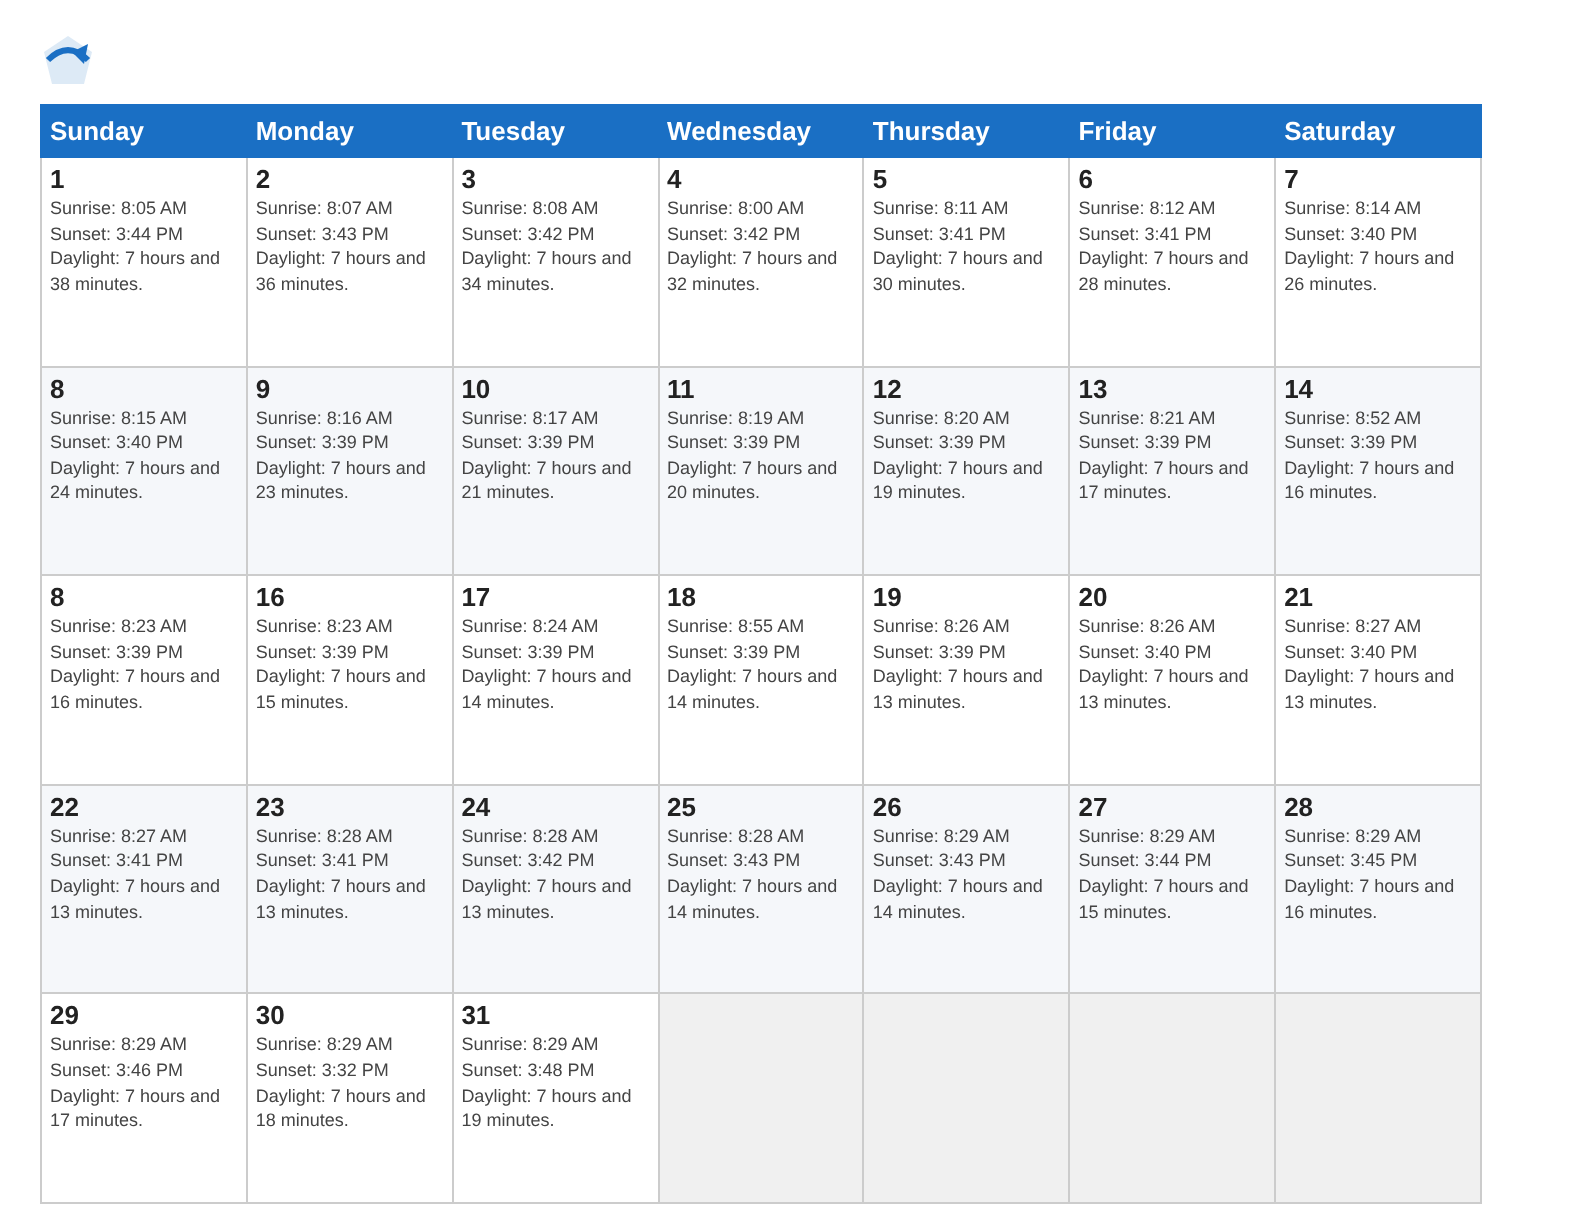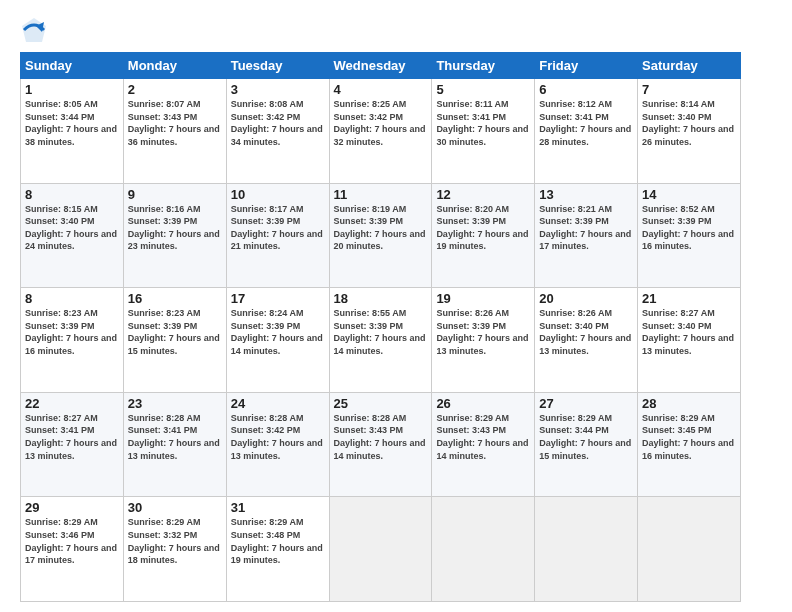--- a/index.html
+++ b/index.html
@@ -79,21 +79,20 @@
       font-size: 13px;
       font-weight: bold;
       color: #222;
       display: block;
       margin-bottom: 1px;
     }
     .day-info {
       font-size: 9px;
       line-height: 1.4;
       color: #444;
-      font-weight: bold;
     }
     .empty {
       background: #f0f0f0 !important;
     }
     .logo-img {
       margin-right: 4px;
     }
   </style>
 </head>
 <body>
@@ -152,21 +151,21 @@
         <span class="day-num">3</span>
         <div class="day-info">
           <span>Sunrise: 8:08 AM</span><br>
           <span>Sunset: 3:42 PM</span><br>
           <span>Daylight: 7 hours and 34 minutes.</span>
         </div>
       </td>
           <td>
         <span class="day-num">4</span>
         <div class="day-info">
-          <span>Sunrise: 8:25 AM</span><br>
+          <span>Sunrise: 8:00 AM</span><br>
           <span>Sunset: 3:42 PM</span><br>
           <span>Daylight: 7 hours and 32 minutes.</span>
         </div>
       </td>
           <td>
         <span class="day-num">5</span>
         <div class="day-info">
           <span>Sunrise: 8:11 AM</span><br>
           <span>Sunset: 3:41 PM</span><br>
           <span>Daylight: 7 hours and 30 minutes.</span>

